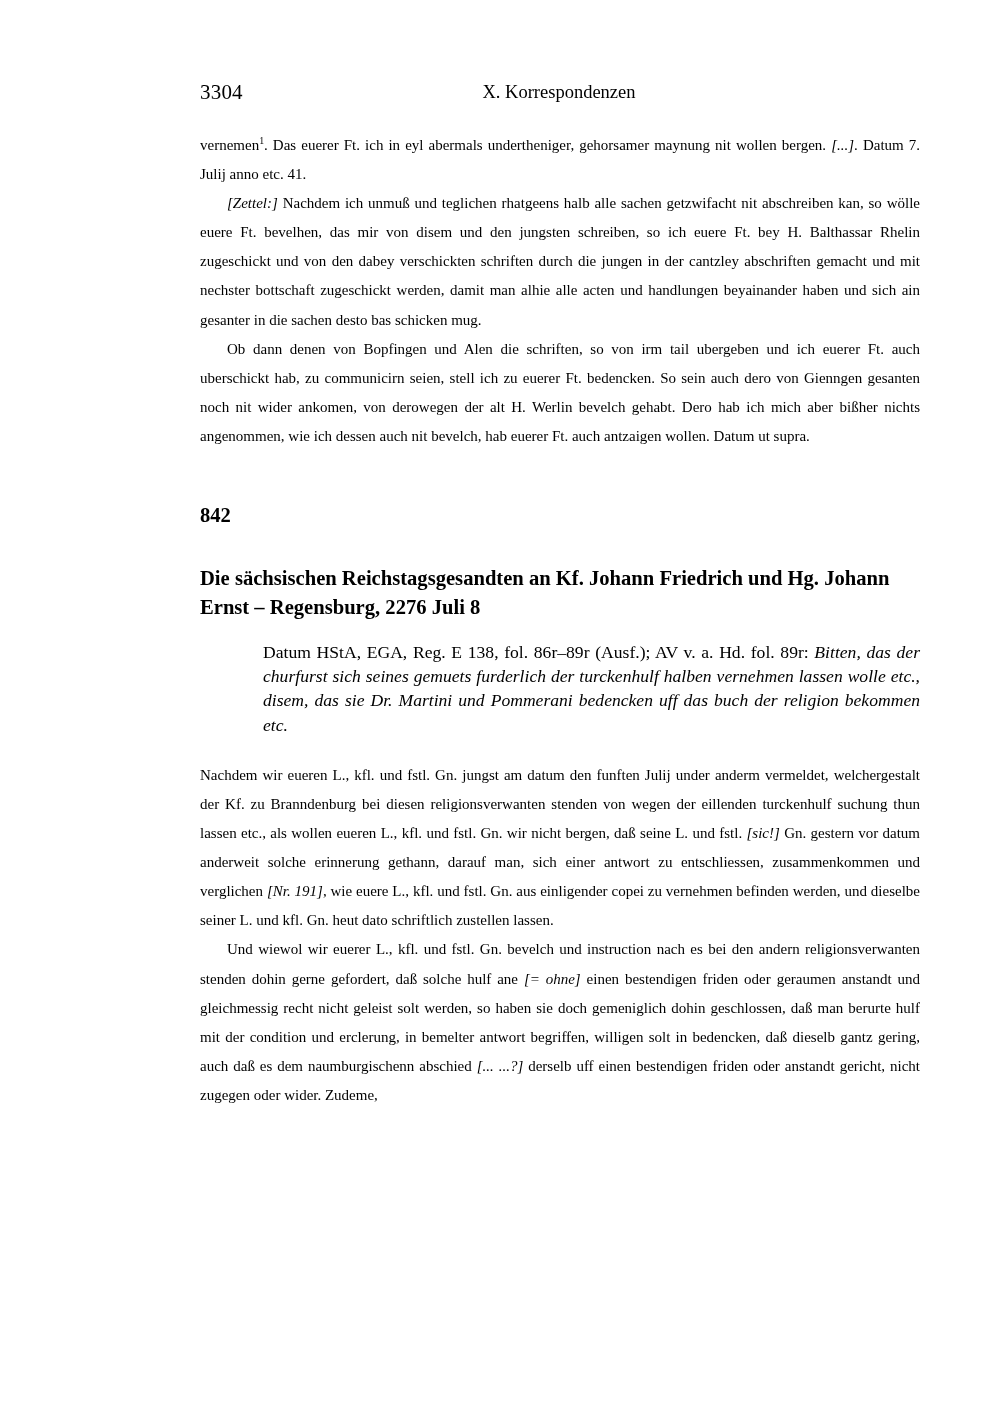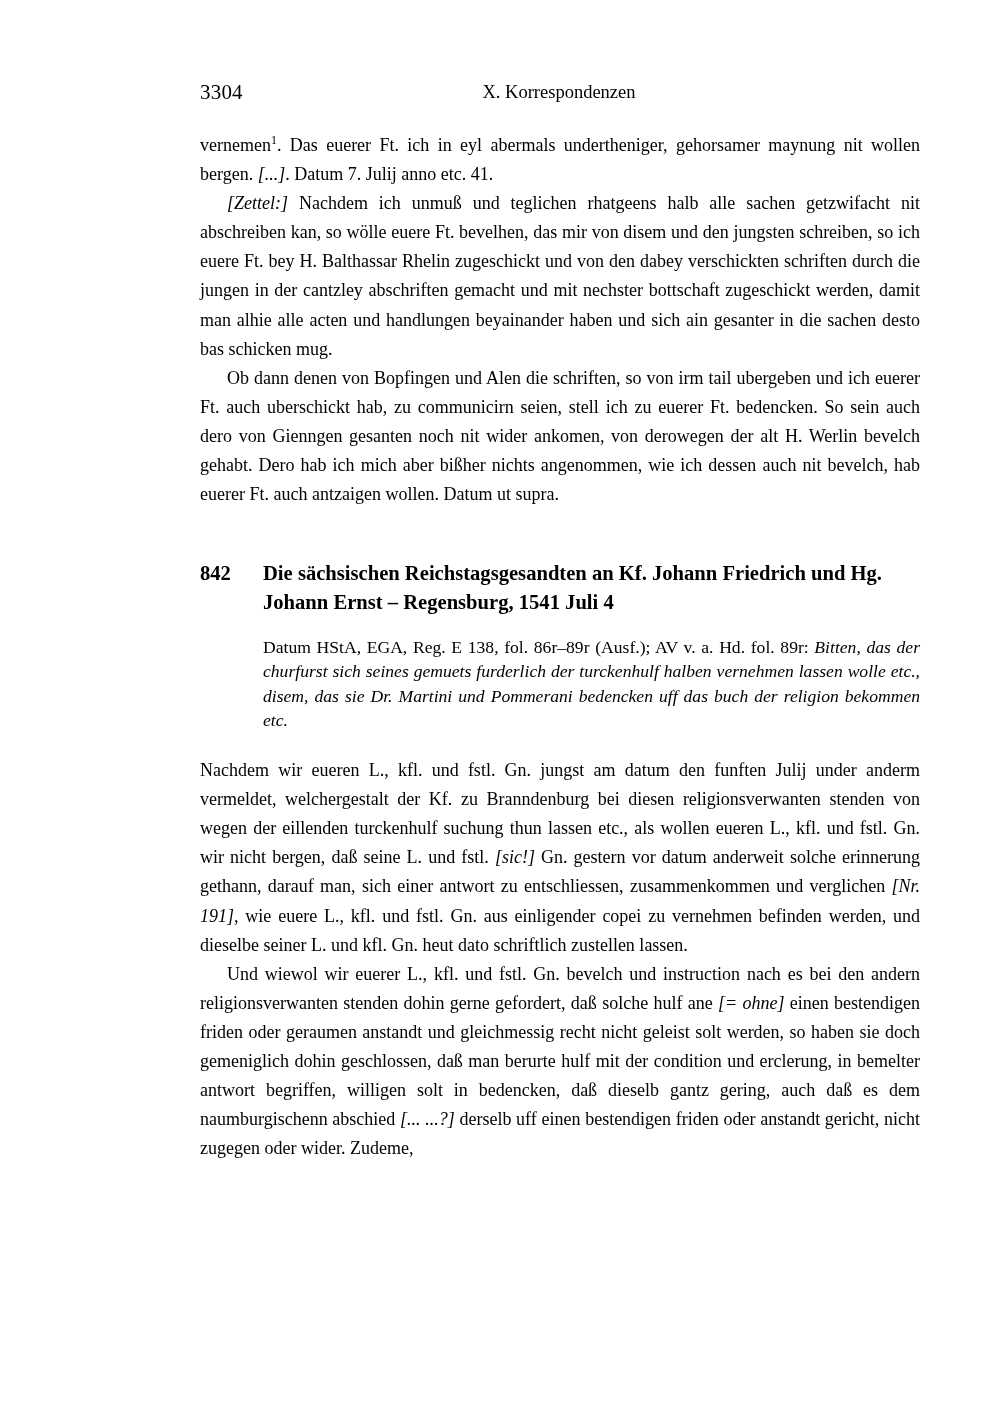--- a/index.html
+++ b/index.html
@@ -45,21 +45,21 @@
     right: 12px;
     top: 2px;
     text-align: center;
     font-size: 18.5px;
     padding-left: 10px;
   }
 
   
   .body-block {
     margin-top: 17px;
-    font-size: 18px;
+    font-size: 15px;
     line-height: 29.1px;
     text-align: justify;
     text-justify: inter-word;
     hyphens: none;
   }
   .body-block p {
     margin: 0;
     text-indent: 0;
   }
   .body-block p.ind {
@@ -74,20 +74,21 @@
   }
 
   
   .section-head {
     margin-top: 50px;
     font-weight: bold;
     font-size: 20.6px;
     line-height: 28.5px;
     display: flex;
     align-items: flex-start;
+    flex-direction: column;
   }
   .section-num {
     flex: 0 0 63px;
     font-weight: bold;
   }
   .section-title {
     flex: 1 1 auto;
     font-weight: bold;
   }
 
@@ -153,21 +154,21 @@
       <p><span>vernemen</span><sup class="fnref">1</sup><span>. Das euerer Ft. ich in eyl abermals undertheniger, gehorsamer maynung nit wollen bergen. </span><span class="it">[...]</span><span>. Datum 7. Julij anno etc. 41.</span></p>
 
       <p class="ind"><span class="it">[Zettel:]</span><span> Nachdem ich unmuß und teglichen rhatgeens halb alle sachen getzwifacht nit abschreiben kan, so wölle euere Ft. bevelhen, das mir von disem und den jungsten schreiben, so ich euere Ft. bey H. Balthassar Rhelin zugeschickt und von den dabey verschickten schriften durch die jungen in der cantzley abschriften gemacht und mit nechster bottschaft zugeschickt werden, damit man alhie alle acten und handlungen beyainander haben und sich ain gesanter in die sachen desto bas schicken mug.</span></p>
 
       <p class="ind"><span>Ob dann denen von Bopfingen und Alen die schriften, so von irm tail ubergeben und ich euerer Ft. auch uberschickt hab, zu communicirn seien, stell ich zu euerer Ft. bedencken. So sein auch dero von Gienngen gesanten noch nit wider ankomen, von derowegen der alt H. Werlin bevelch gehabt. Dero hab ich mich aber bißher nichts angenommen, wie ich dessen auch nit bevelch, hab euerer Ft. auch antzaigen wollen. Datum ut supra.</span></p>
 
     </div>
 
     <div class="section-head">
       <span class="section-num">842</span>
-      <span class="section-title">Die sächsischen Reichstagsgesandten an Kf. Johann Friedrich und Hg. Johann Ernst – Regensburg, 1541 Juli 4</span>
+      <span class="section-title">Die sächsischen Reichstagsgesandten an Kf. Johann Friedrich und Hg. Johann Ernst – Regensburg, 2276 Juli 8</span>
     </div>
 
     <div class="citation">
       <span class="src">Datum HStA, EGA, Reg. E 138, fol. 86r–89r (Ausf.); AV v. a. Hd. fol. 89r:</span>
       <span class="abstract">Bitten, das der churfurst sich seines gemuets furderlich der turckenhulf halben vernehmen lassen wolle etc., disem, das sie Dr. Martini und Pommerani bedencken uff das buch der religion bekommen etc.</span>
     </div>
 
     <div class="body-block main-text">
 
       <p><span>Nachdem wir eueren L., kfl. und fstl. Gn. jungst am datum den funften Julij under anderm vermeldet, welchergestalt der Kf. zu Branndenburg bei diesen religionsverwanten stenden von wegen der eillenden turckenhulf suchung thun lassen etc., als wollen eueren L., kfl. und fstl. Gn. wir nicht bergen, daß seine L. und fstl. </span><span class="it">[sic!]</span><span> Gn. gestern vor datum anderweit solche erinnerung gethann, darauf man, sich einer antwort zu entschliessen, zusammenkommen und verglichen </span><span class="it">[Nr. 191]</span><span>, wie euere L., kfl. und fstl. Gn. aus einligender copei zu vernehmen befinden werden, und dieselbe seiner L. und kfl. Gn. heut dato schriftlich zustellen lassen.</span></p>

